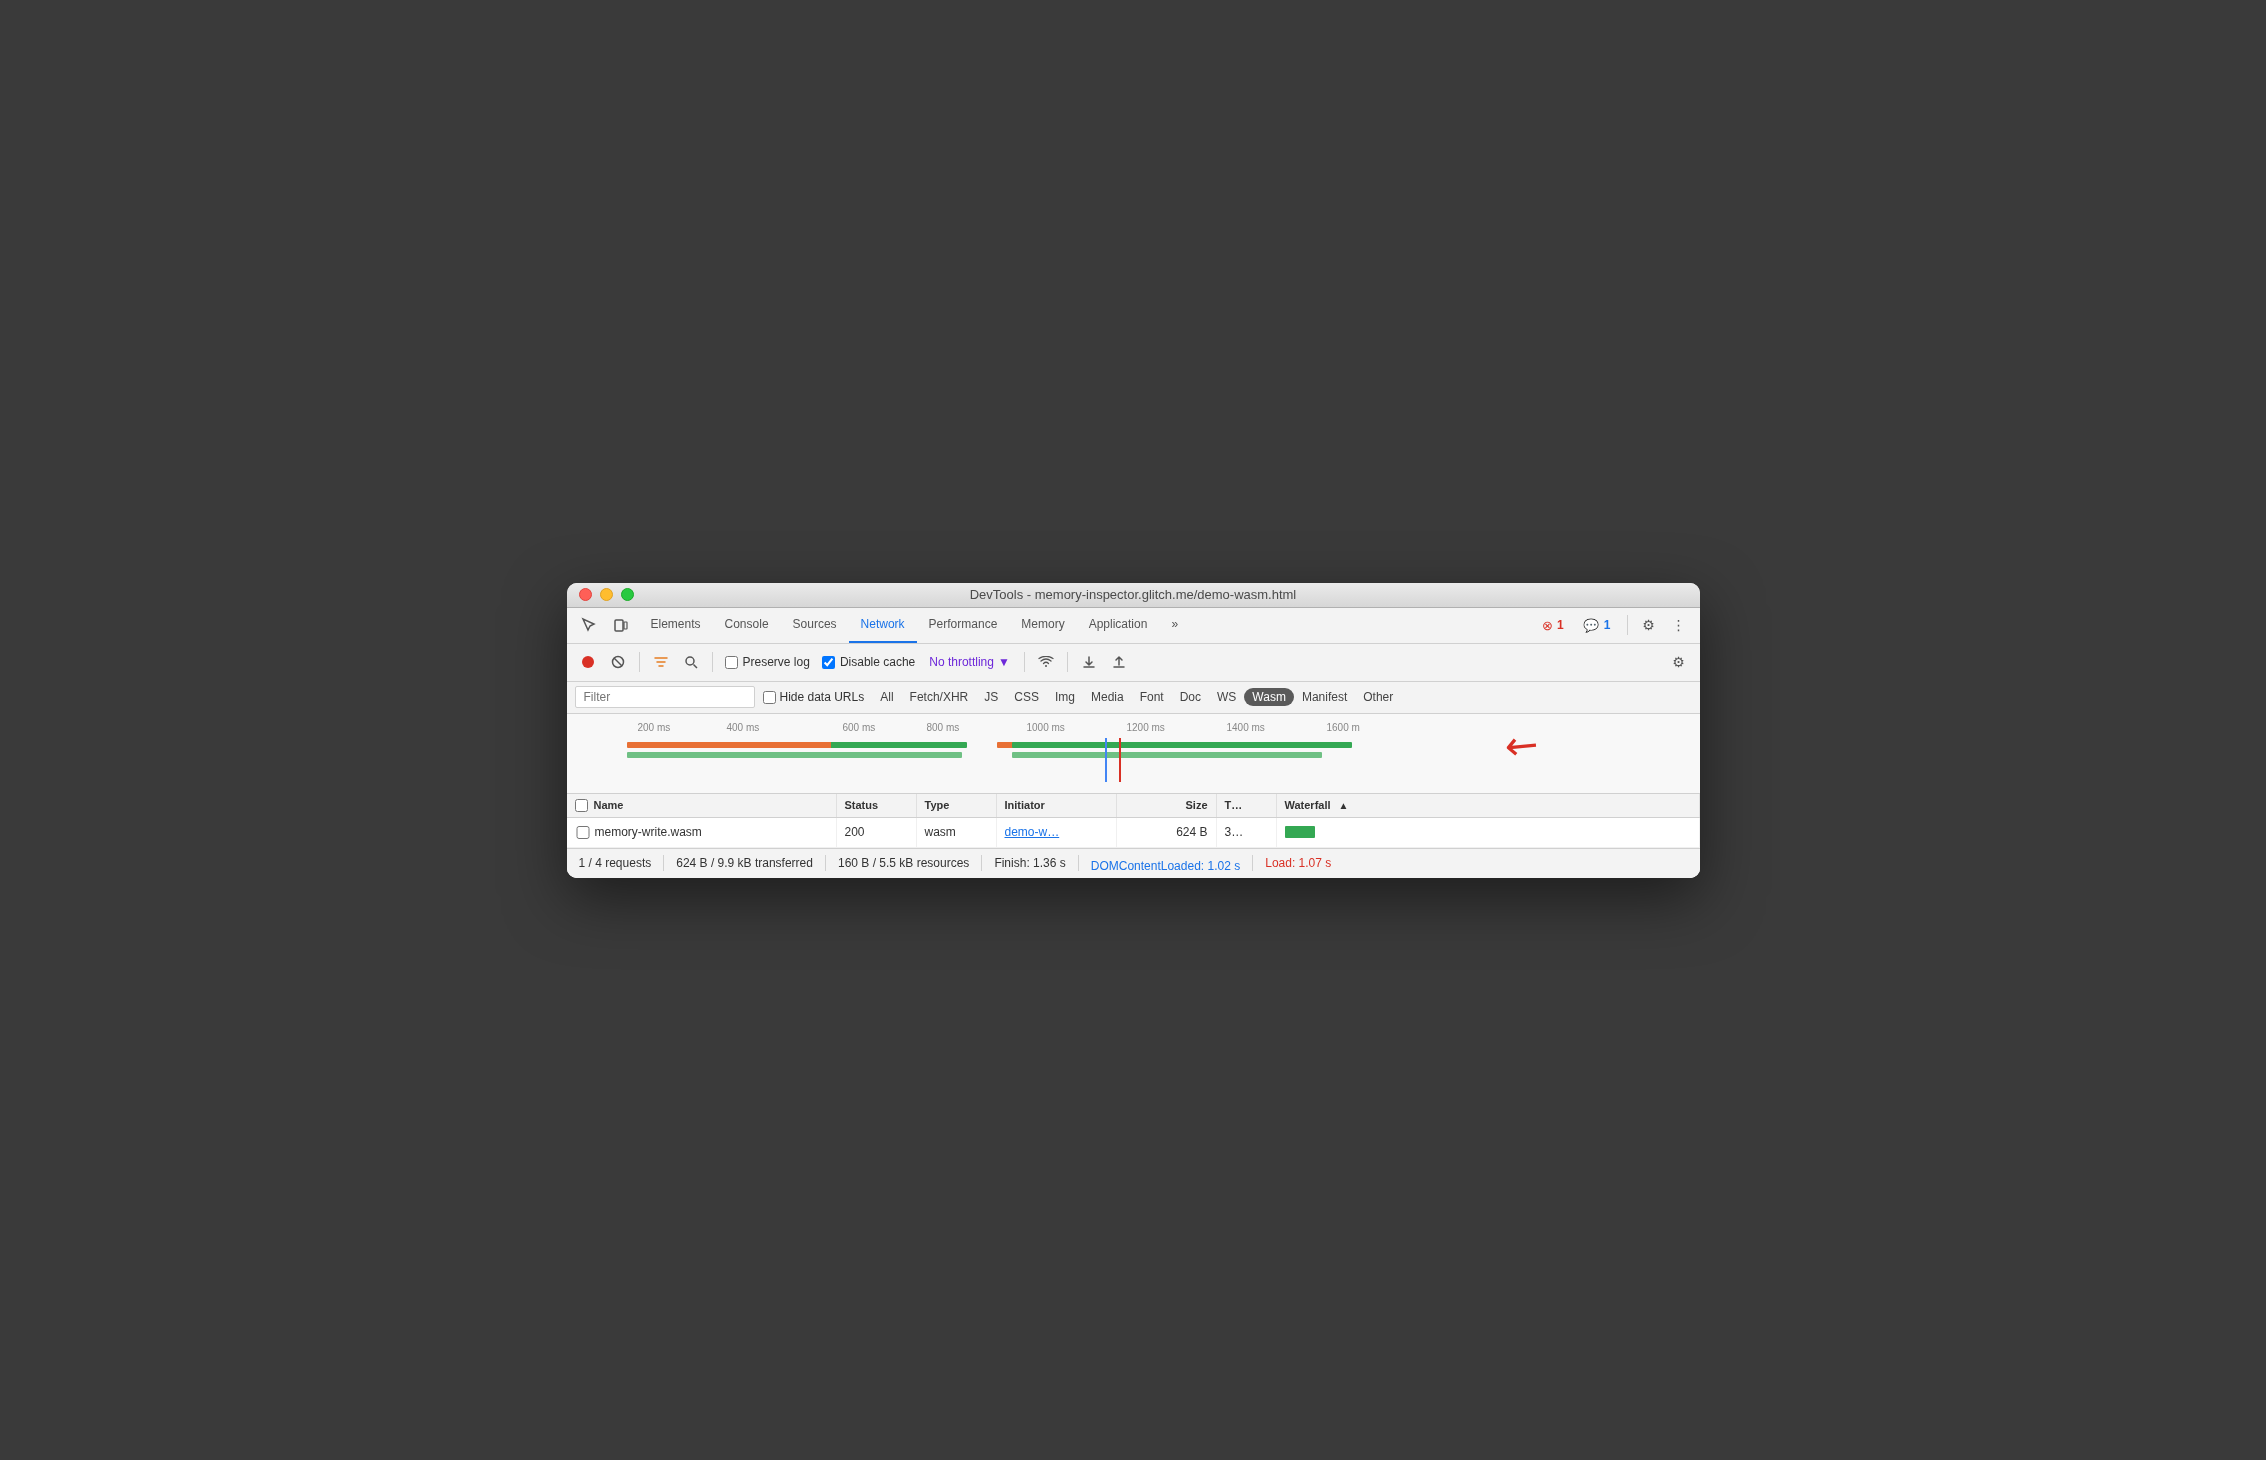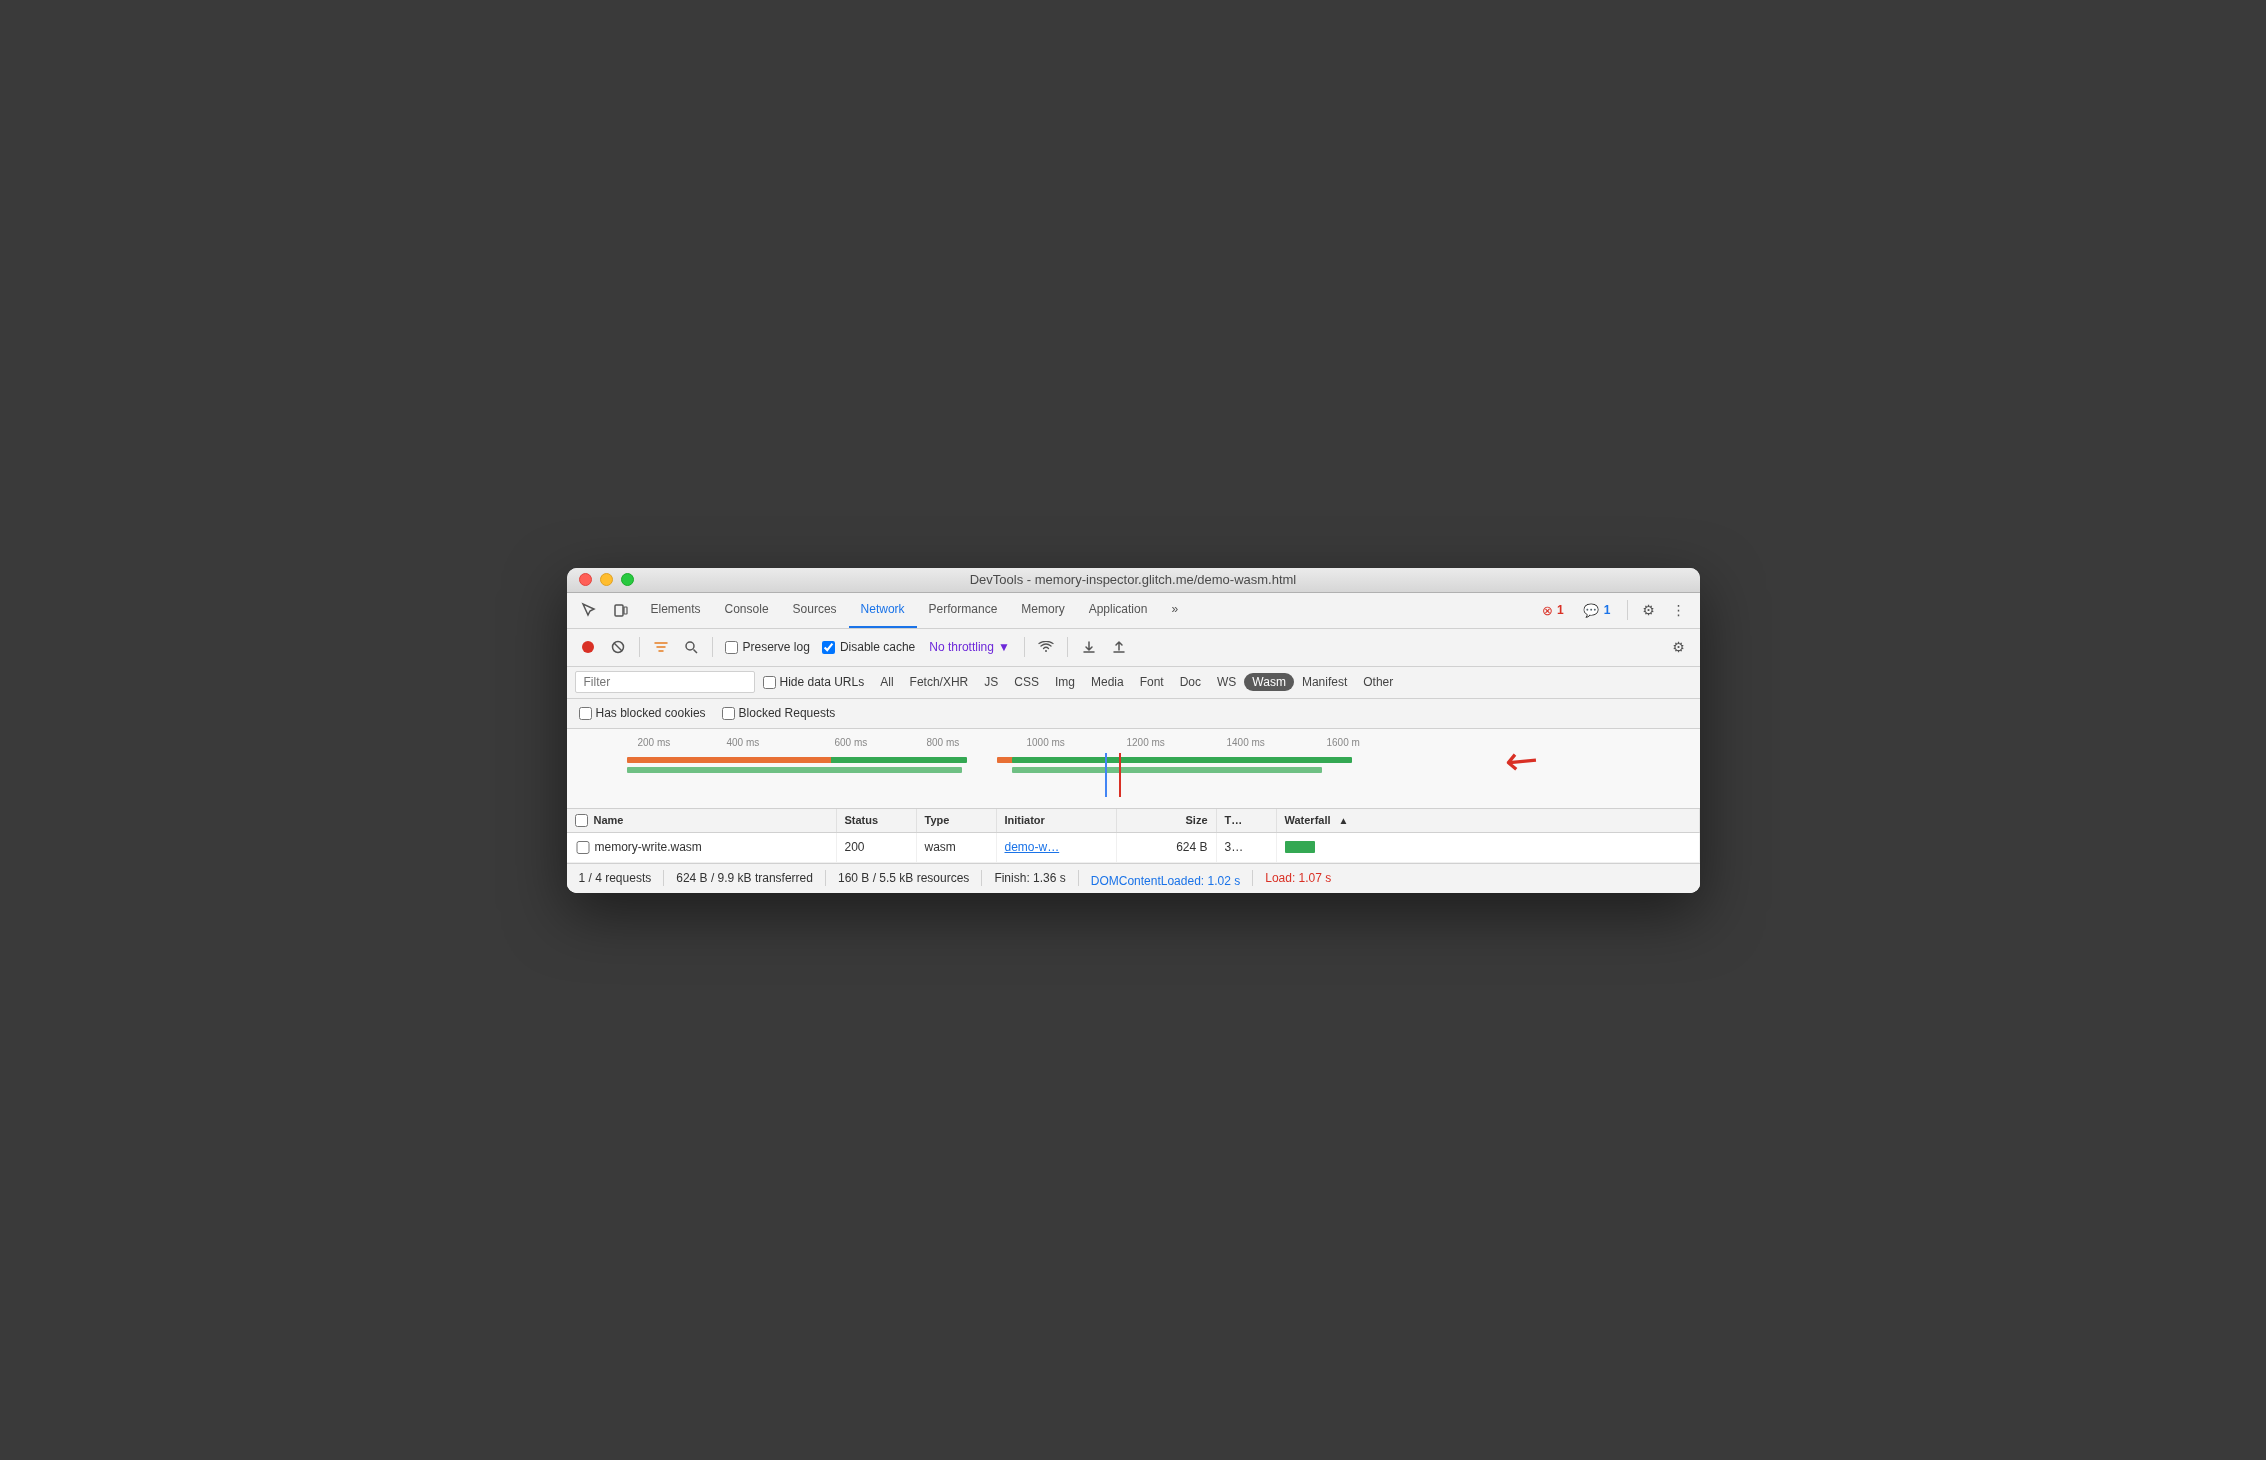--- a/index.html
+++ b/index.html
@@ -477,38 +477,28 @@
         <div class="filter-type-btn">Media</div>
         <div class="filter-type-btn">Font</div>
         <div class="filter-type-btn">Doc</div>
         <div class="filter-type-btn">WS</div>
         <div class="filter-type-btn active">Wasm</div>
         <div class="filter-type-btn">Manifest</div>
         <div class="filter-type-btn">Other</div>
       </div>
     </div>
 
-    <div class="cookies-bar">
-      <label class="filter-checkbox-label">
-        <input type="checkbox" style="">
-        <span>Has blocked cookies</span>
-      </label>
-      <label class="filter-checkbox-label">
-        <input type="checkbox" style="">
-        <span>Blocked Requests</span>
-      </label>
-    </div>
 
     <div class="timeline-area">
       <div style="position:relative; width:100%; height:100%;">
 
         <div style="display:flex; position:absolute; top:4px; left:60px; right:20px;">
           <span class="timeline-tick" style="left:11px;">200 ms</span>
           <span class="timeline-tick" style="left:100px;">400 ms</span>
-          <span class="timeline-tick" style="left:208px;">600 ms</span>
+          <span class="timeline-tick" style="left:216px;">600 ms</span>
           <span class="timeline-tick" style="left:300px;">800 ms</span>
           <span class="timeline-tick" style="left:400px;">1000 ms</span>
           <span class="timeline-tick" style="left:500px;">1200 ms</span>
           <span class="timeline-tick" style="left:600px;">1400 ms</span>
           <span class="timeline-tick" style="left:700px;">1600 m</span>
         </div>
 
         <div style="position:absolute; top:24px; left:60px; right:60px; height:44px;">
 
           <div style="position:absolute; top:4px; left:0; width:340px; height:6px; background: linear-gradient(90deg, #e87035 0%, #e87035 60%, #34a853 60%, #34a853 100%); border-radius:1px;"></div>

